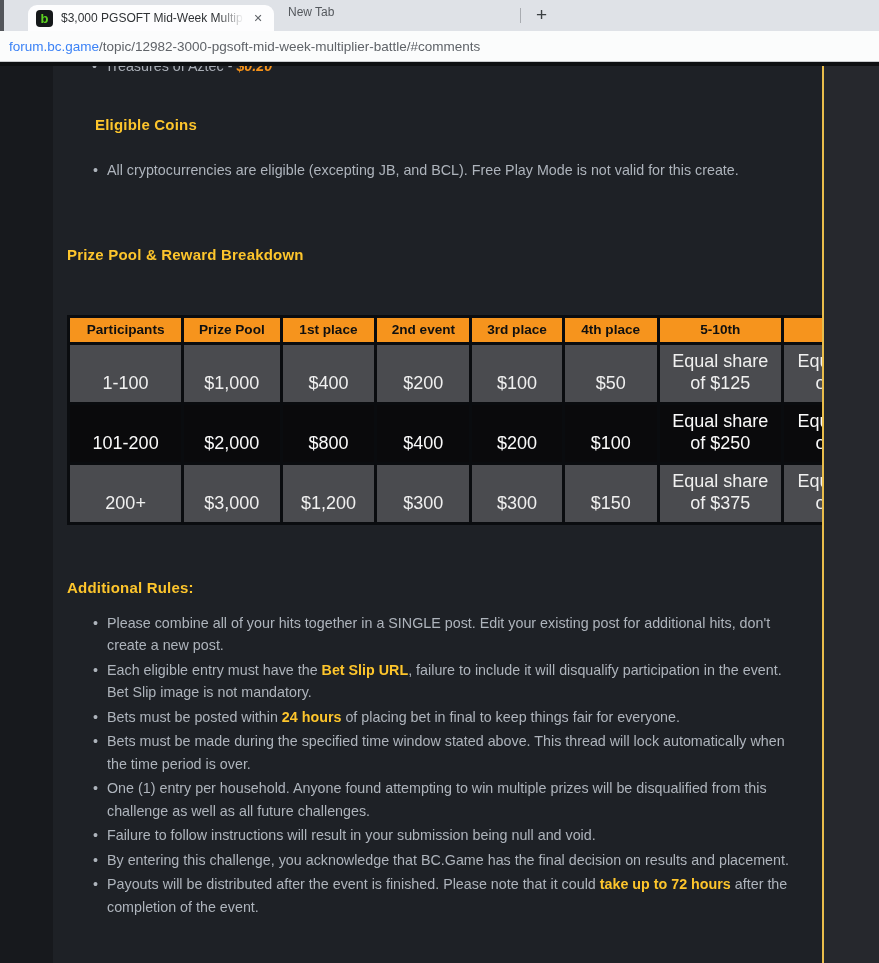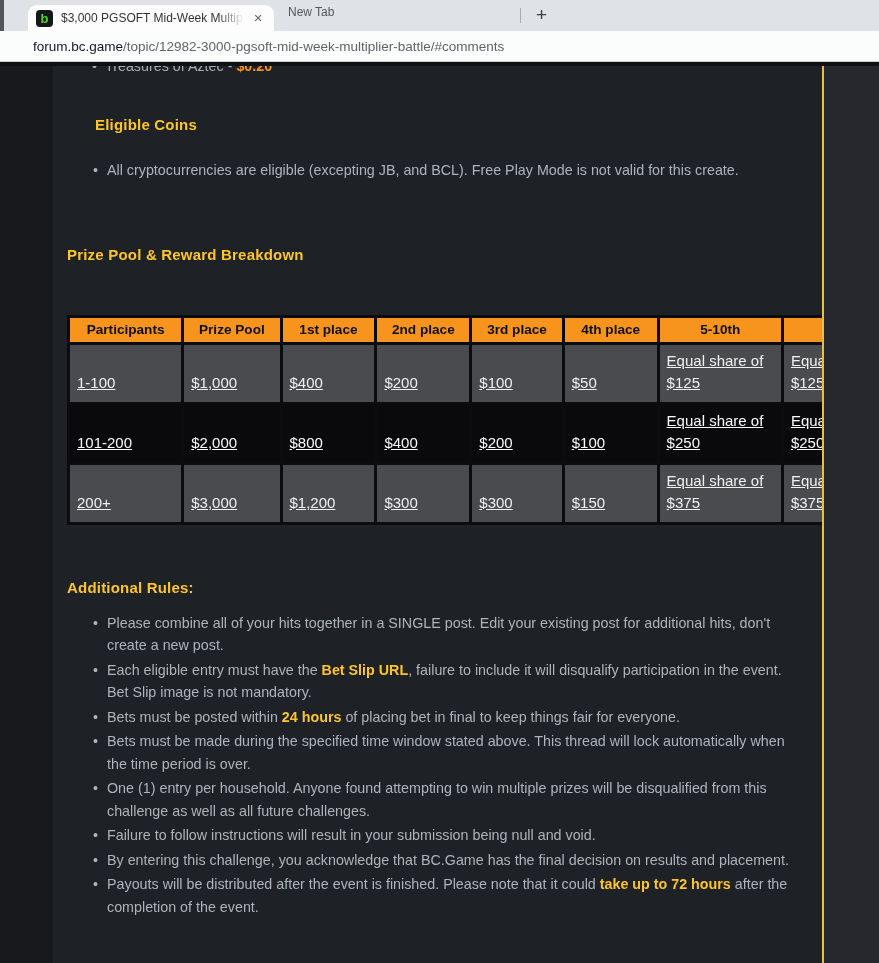--- a/index.html
+++ b/index.html
@@ -21,35 +21,35 @@
                background:linear-gradient(90deg, rgba(253,253,254,0), #fdfdfe); }
   .tab-close { flex:0 0 auto; font-size:11px; color:#5f6368; margin-left:6px; cursor:default;
                width:16px; text-align:center; }
   .tab-inactive { position:absolute; left:288px; top:0; width:228px; height:23px;
                   display:flex; align-items:center; font-size:12px; color:#54585d; }
   .tab-divider { position:absolute; left:520px; top:8px; width:1px; height:15px; background:#a9acb1; }
   .newtab-btn { position:absolute; left:529px; top:3px; width:25px; height:25px;
                 font-size:19px; color:#3c4043; text-align:center; line-height:24px; }
   .url-bar { height:31px; background:#fbfcfc; border-bottom:1px solid #c9cbce;
              display:flex; align-items:center; padding-left:9px; font-size:13.5px; }
-  .url-domain { color:#0f172a;margin-left:24px; }
+  .url-domain { color:#3b82f6; }
   .url-path { color:#5f6368; }
 
   
   .page { display:flex; height:901px; border-top:4px solid #0e1012; }
   .strip-left { width:53px; background:#17191d; }
   .main { width:769px; background:#1e2126; padding:0 32px 0 14px; }
   .line-yellow { width:2px; background:#e9bd4b; }
   .strip-right { flex:1; background:#26282d; }
 
   .clip-line { height:12px; overflow:hidden; }
   .clip-line .inner { line-height:22px; margin-top:-11px; padding-left:38px; position:relative;
                       font-size:14.3px; color:#a9aeb6; }
   .clip-line .inner::before { content:"•"; position:absolute; left:25px; color:#a9aeb6; }
-  .money { color:#f7931a; font-weight:bold; }
+  .money { color:#f7931a; font-weight:bold;font-style:italic; }
 
   h3.gold { font-size:15px; font-weight:bold; color:#fdc52c; letter-spacing:.2px; }
   .h-eligible { margin-top:38px;margin-left:28px; }
   .h-prize { margin-top:64px; }
   .h-rules { margin-top:54px; }
 
   ul.dots { list-style:none; }
   ul.dots li { position:relative; padding-left:40px; font-size:14.3px; line-height:22.5px;
                color:#aeb4bc; margin-bottom:2px; }
   ul.dots li::before { content:"•"; position:absolute; left:26px; color:#aeb4bc; }
@@ -58,22 +58,22 @@
 
   .intro { margin-top:18px; font-size:14.6px; line-height:23.5px; color:#aeb4bc; max-width:725px; }
   .hl-sel { background:#1b12ef; color:#ffffff; }
 
   .hl-bold { color:#fdc52c; font-weight:bold; }
 
   table.prize { margin-top:52px; width:843px; border-collapse:collapse; table-layout:fixed; }
   table.prize th, table.prize td { border:3px solid #0a0c0f; }
   table.prize th { background:#f6941d; color:#101010; font-size:13.6px; font-weight:bold;
                    padding:4px 2px; height:27px; text-align:center; }
-  table.prize td { background:#4a4b4f; color:#f0f0f0; font-size:15px; 
-                   vertical-align:bottom; height:52px; padding:5px 7px 8px; line-height:22px;text-decoration:underline; }
+  table.prize td { background:#4a4b4f; color:#f0f0f0; font-size:18px; text-align:center;
+                   vertical-align:bottom; height:52px; padding:5px 7px 8px; line-height:22px; }
   table.prize tr.dark td { background:#0a0a0c; color:#fafafa; }
   .c1{width:13.6%}.c2{width:11.7%}.c3{width:11.3%}.c4{width:11.3%}
   .c5{width:11.0%}.c6{width:11.3%}.c7{width:14.8%}.c8{width:15.0%}
 </style>
 </head>
 <body>
 
 <div class="tab-strip">
   <div class="win-edge"></div>
   <div class="tab-active">
@@ -120,21 +120,21 @@
         <col class="c5">
           <col class="c6">
           <col class="c7">
           <col class="c8">
       </colgroup>
       <thead>
         <tr id="prize-head">
             <th>Participants</th>
             <th>Prize Pool</th>
             <th>1st place</th>
-            <th>2nd place</th>
+            <th>2nd event</th>
             <th>3rd place</th>
             <th>4th place</th>
             <th>5-10th</th>
             <th>10-20th</th>
           </tr>
       </thead>
       <tbody id="prize-body">
           <tr>
             <td>1-100</td>
             <td>$1,000</td>

